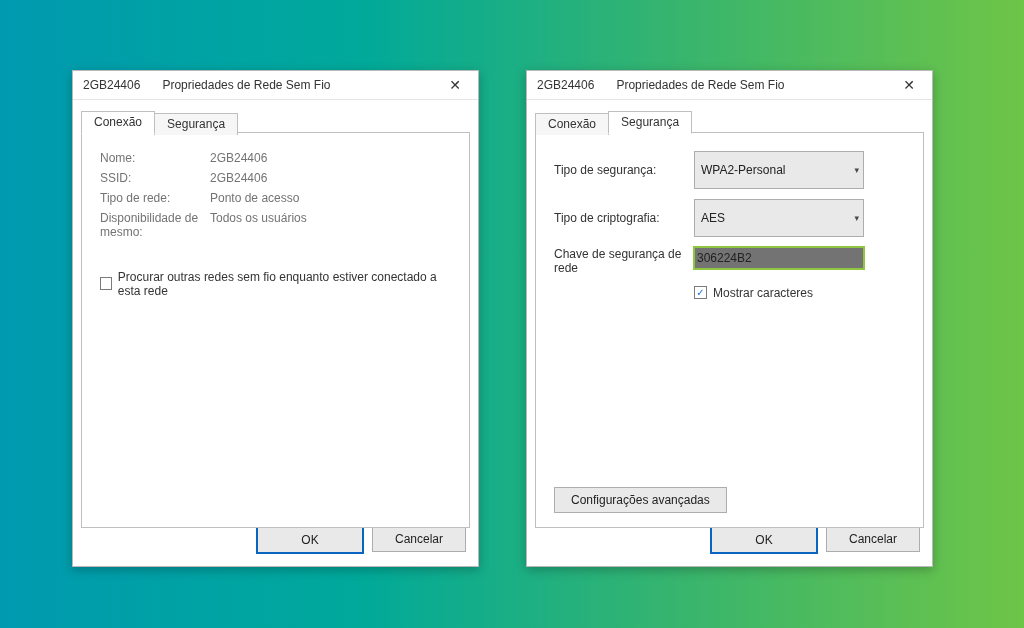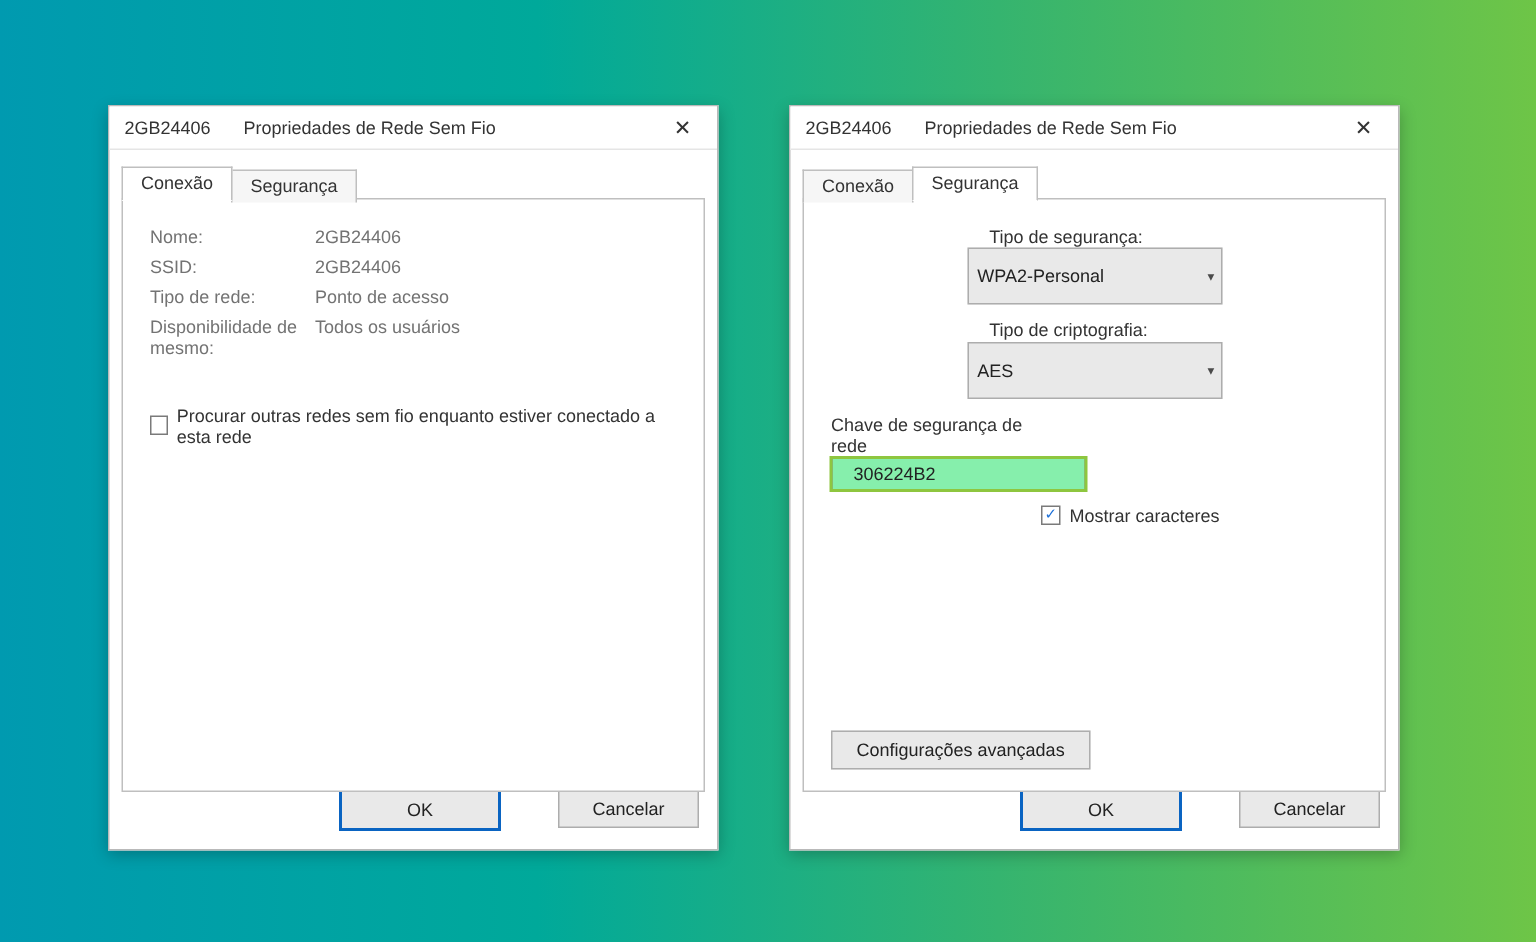--- a/index.html
+++ b/index.html
@@ -141,21 +141,20 @@
     top: 0;
   }
 
   
   .form-row {
     display: flex;
     align-items: center;
     margin-bottom: 10px;
     font-size: 12px;
     color: #333;
-    flex-direction: column;
   }
   .form-row .form-label { width: 140px; line-height: 1.2; }
   .form-row .form-control { flex: 1; }
 
   .dropdown {
     width: 170px;
     height: 38px;
     border: 1px solid #adadad;
     background: #e9e9e9;
     display: flex;
@@ -170,22 +169,22 @@
     font-size: 9px;
     color: #4a4a4a;
   }
 
   .textfield {
     width: 170px;
     height: 22px;
     border: 1px solid #7a7a7a;
     outline: 2px solid #8ec63f;
     outline-offset: -1px;
-    background: #86efac;
-    padding: 0 14px;
+    background: #737373;
+    padding: 0 2px;
     box-sizing: border-box;
     display: flex;
     align-items: center;
     font-size: 12px;
     color: #222;
   }
 
   .show-chars-row {
     margin-left: 140px;
     display: flex;
@@ -223,21 +222,20 @@
     height: 24px;
     padding: 0 14px;
     border: 1px solid #adadad;
     background: #e9e9e9;
     font-size: 12px;
     color: #222;
     display: flex;
     align-items: center;
     justify-content: center;
     cursor: pointer;
-    margin-left: 30px;
   }
   .btn.primary {
     border: 2px solid #0a64c2;
     background: #e9e9e9;
     padding: 0 20px;
   }
 
   
   .arrow {
     position: absolute;

